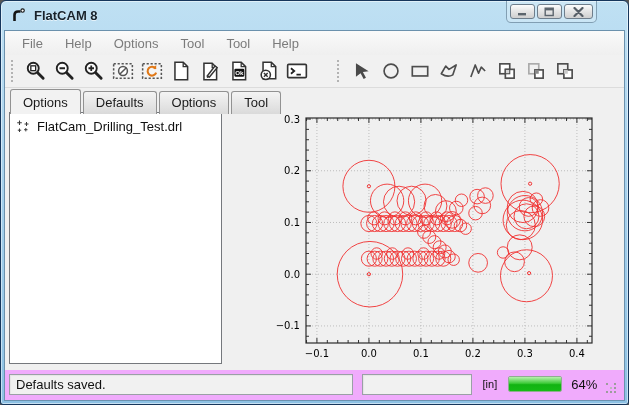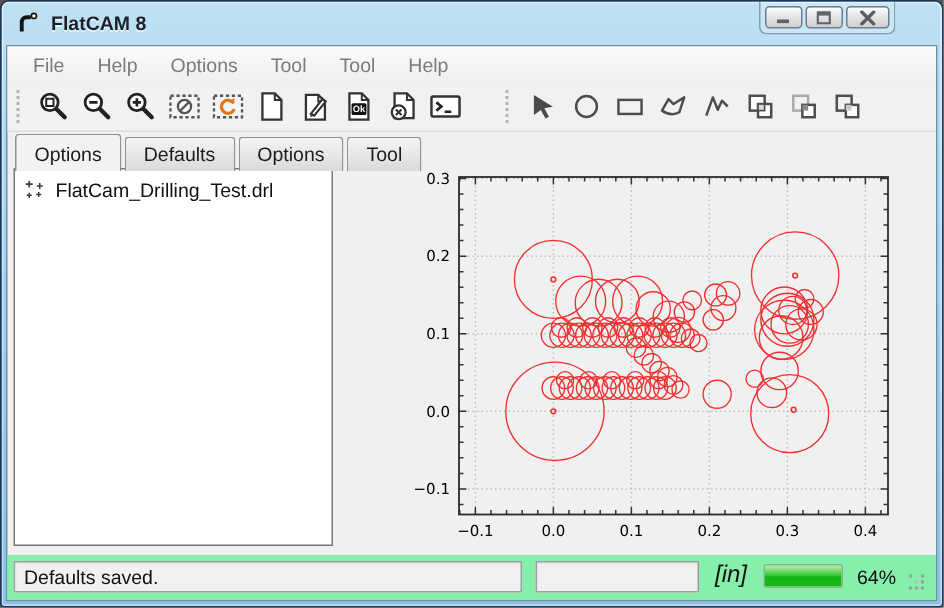--- a/index.html
+++ b/index.html
@@ -36,26 +36,26 @@
   .tab{font-size:13px;color:#1b1b1b;padding:3px 12px 4px;margin-right:2px;margin-top:2px;
     border:1px solid #929292;border-bottom:none;border-radius:3px 3px 0 0;
     background:linear-gradient(#f4f4f4,#dadada);}
   .tab.active{background:#f2f2f2;margin-top:0;padding-top:5px;position:relative;top:0;}
   .tree-panel{position:absolute;left:4px;top:24px;width:213px;bottom:6px;
     background:#fff;border:1px solid #75787d;box-shadow:inset 0 0 0 1px #fff;padding:5px 3px;z-index:2;}
   .tree-item{display:flex;align-items:center;gap:6px;font-size:13px;color:#101010;padding:1px 3px;}
   .plot-area{position:absolute;left:262px;top:0;right:1px;bottom:1px;background:#f0f0f0;}
   .plot-svg{position:absolute;left:4px;top:7px;}
   
-  .statusbar{height:30px;display:flex;align-items:center;padding:3px 6px 5px 4px;gap:9px;background:#86efac;justify-content:flex-end;}
+  .statusbar{height:30px;display:flex;align-items:center;padding:3px 6px 5px 4px;gap:9px;background:#f0abfc;}
   .sunken{height:21px;border:1px solid #9aa0a6;background:#f1f1f1;
     box-shadow:inset 1px 1px 1px rgba(0,0,0,.05);}
   .status-msg{width:350px;display:flex;align-items:center;padding-left:6px;font-size:13px;color:#111;}
   .status-spare{width:112px;margin-left:auto;}
-  .units{font-size:16px;color:#111;margin:0 2px;font-style:italic;}
+  .units{font-size:11px;color:#111;margin:0 2px;}
   .progress{width:55px;height:16px;border-radius:2px;background:#d8d8d8;overflow:hidden;
     border:1px solid #8fae8f;position:relative;}
   .progress-fill{height:100%;background:linear-gradient(#b9f0ae,#3ecb39 45%,#12b312 55%,#16bb16);}
   .pct{font-size:13px;color:#111;}
   .grip{position:relative;width:12px;height:14px;align-self:flex-end;}
   .grip::after{content:"";position:absolute;left:0;top:2px;width:2px;height:2px;background:#9c9c9c;
     box-shadow:8px 8px 0 #9c9c9c,8px 4px 0 #9c9c9c,8px 0 0 #9c9c9c,4px 8px 0 #9c9c9c,0 8px 0 #9c9c9c,4px 4px 0 #b9b9b9;}
   svg{display:block;}
 </style>
 </head>

